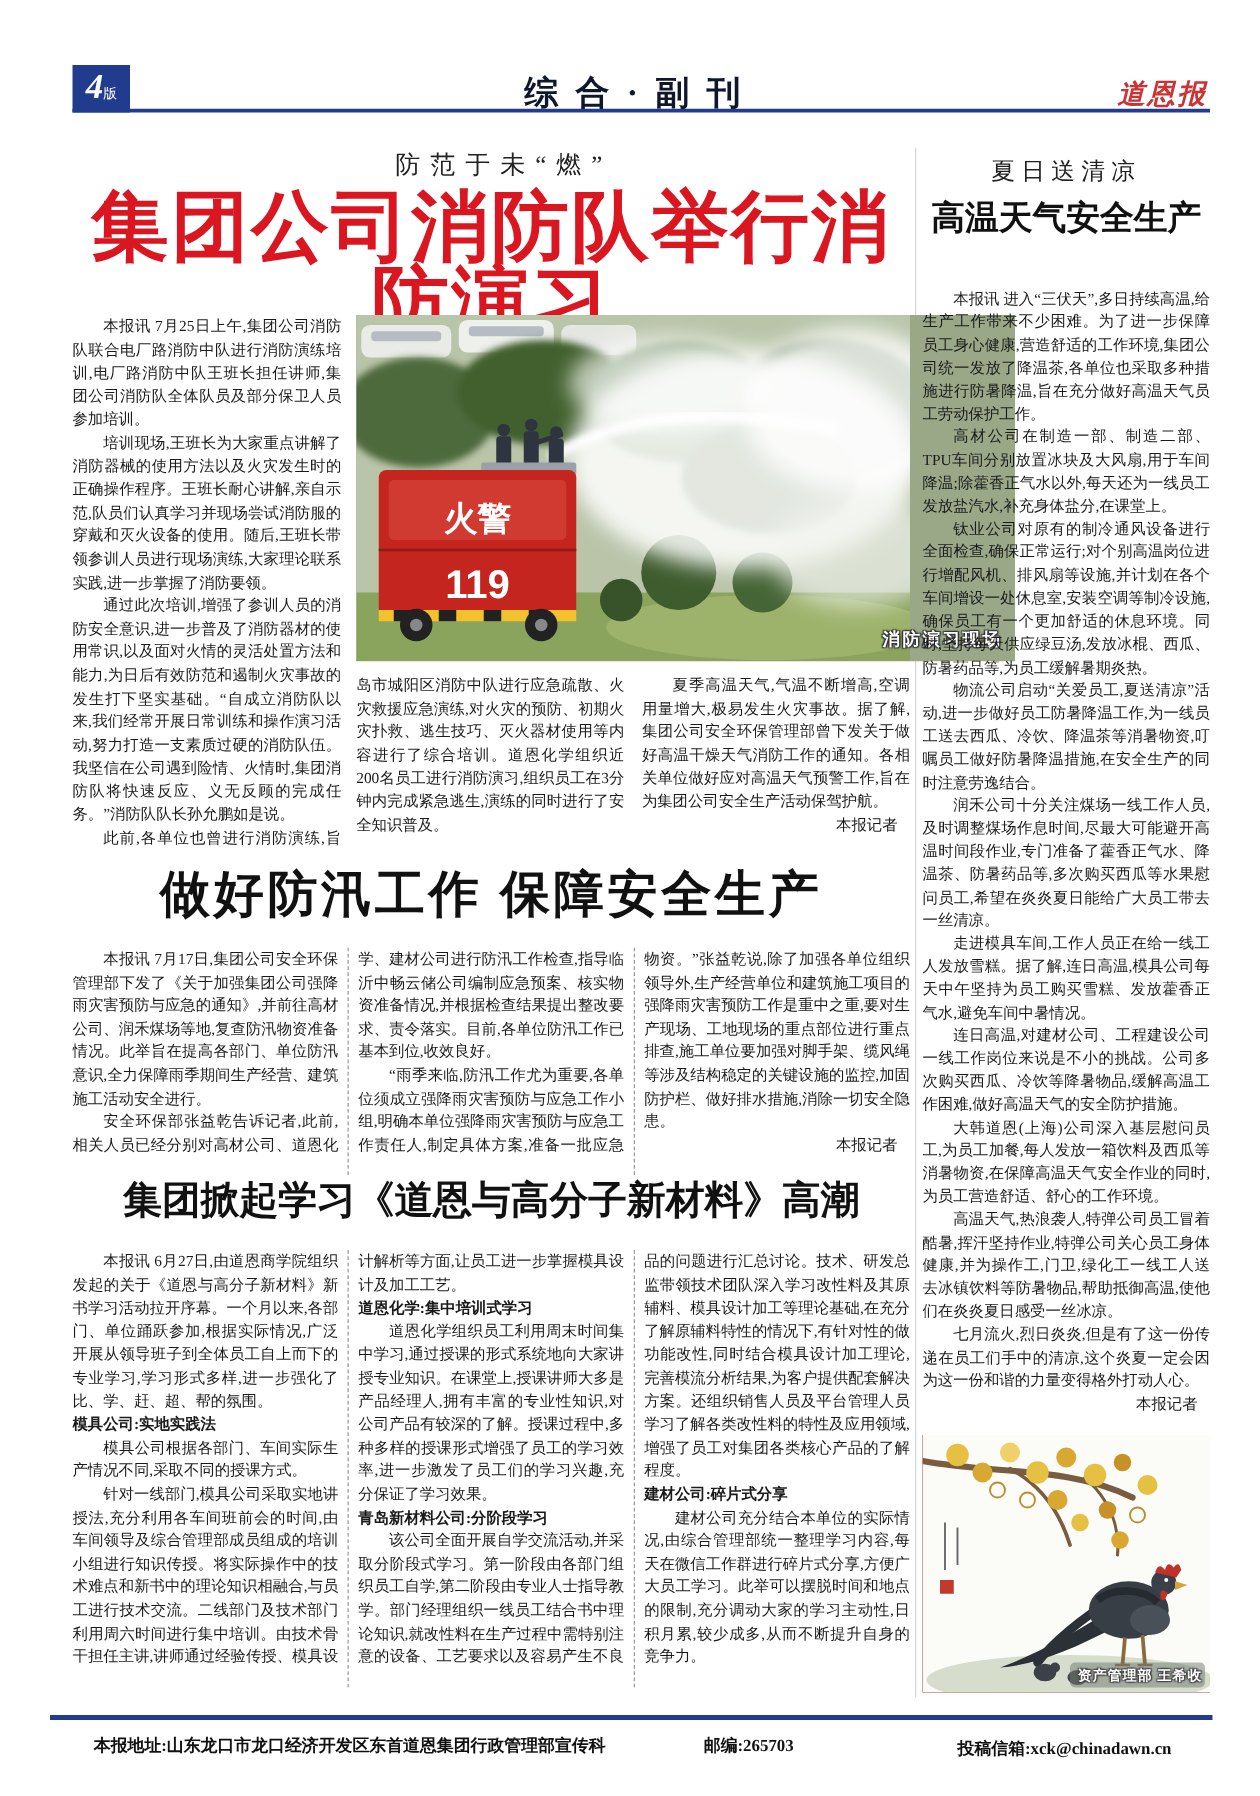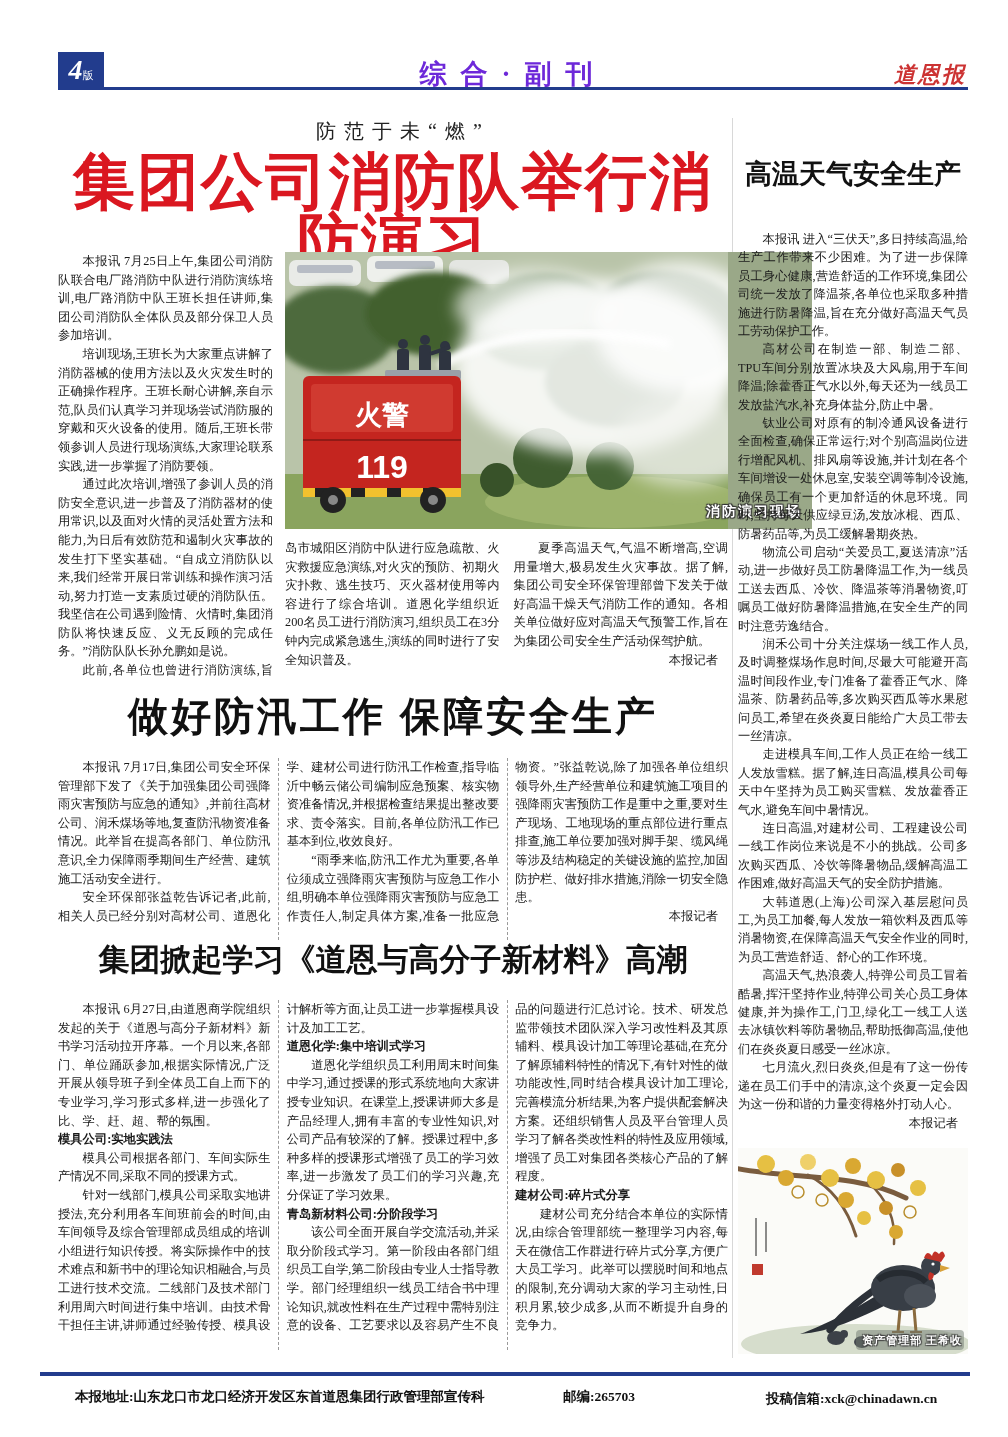--- a/index.html
+++ b/index.html
@@ -12,21 +12,21 @@
   
   .hdr { position:absolute; left:58px; top:52px; width:910px; height:38px; }
   .page-badge {
     position:absolute; left:0; top:0; width:46px; height:38px;
     background:#223c8d; color:#fff; text-align:center; line-height:36px;
   }
   .page-badge .num { font-size:28px; font-style:italic; font-weight:bold; font-family:"Liberation Serif",serif; }
   .page-badge .suf { font-size:11px; }
   .section-title {
     position:absolute; left:0; right:0; top:4px; text-align:center;
-    font-size:27px; letter-spacing:14px; font-weight:bold; color:#6d28d9;
+    font-size:27px; letter-spacing:14px; font-weight:bold; color:#0f172a;
     font-family:"Liberation Serif","DejaVu Serif",serif;
   }
   .masthead {
     position:absolute; right:2px; top:8px; font-size:22px; font-weight:bold;
     color:#cc3333; font-style:italic; letter-spacing:2px;
   }
   .hdr-rule { position:absolute; left:58px; top:87px; width:910px; height:3px; background:#223c8d; }
   .col-divider { position:absolute; left:732px; top:118px; width:1px; height:1240px; background:#d8d8d8; }
 
   
@@ -213,24 +213,25 @@
     <p>针对一线部门,模具公司采取实地讲授法,充分利用各车间班前会的时间,由车间领导及综合管理部成员组成的培训小组进行知识传授。将实际操作中的技术难点和新书中的理论知识相融合,与员工进行技术交流。二线部门及技术部门利用周六时间进行集中培训。由技术骨干担任主讲,讲师通过经验传授、模具设计解析等方面,让员工进一步掌握模具设计及加工工艺。</p>
     <p class="subhead">道恩化学:集中培训式学习</p>
     <p>道恩化学组织员工利用周末时间集中学习,通过授课的形式系统地向大家讲授专业知识。在课堂上,授课讲师大多是产品经理人,拥有丰富的专业性知识,对公司产品有较深的了解。授课过程中,多种多样的授课形式增强了员工的学习效率,进一步激发了员工们的学习兴趣,充分保证了学习效果。</p>
     <p class="subhead">青岛新材料公司:分阶段学习</p>
     <p>该公司全面开展自学交流活动,并采取分阶段式学习。第一阶段由各部门组织员工自学,第二阶段由专业人士指导教学。部门经理组织一线员工结合书中理论知识,就改性料在生产过程中需特别注意的设备、工艺要求以及容易产生不良品的问题进行汇总讨论。技术、研发总监带领技术团队深入学习改性料及其原辅料、模具设计加工等理论基础,在充分了解原辅料特性的情况下,有针对性的做功能改性,同时结合模具设计加工理论,完善模流分析结果,为客户提供配套解决方案。还组织销售人员及平台管理人员学习了解各类改性料的特性及应用领域,增强了员工对集团各类核心产品的了解程度。</p>
     <p class="subhead">建材公司:碎片式分享</p>
     <p>建材公司充分结合本单位的实际情况,由综合管理部统一整理学习内容,每天在微信工作群进行碎片式分享,方便广大员工学习。此举可以摆脱时间和地点的限制,充分调动大家的学习主动性,日积月累,较少成多,从而不断提升自身的竞争力。</p>
 
   </div>
 
+  <div class="heat-kicker">夏日送清凉</div>
   <h2 class="heat-headline">高温天气安全生产</h2>
   <div class="heat-body body-text">
     <p>本报讯 进入“三伏天”,多日持续高温,给生产工作带来不少困难。为了进一步保障员工身心健康,营造舒适的工作环境,集团公司统一发放了降温茶,各单位也采取多种措施进行防暑降温,旨在充分做好高温天气员工劳动保护工作。</p>
-    <p>高材公司在制造一部、制造二部、TPU车间分别放置冰块及大风扇,用于车间降温;除藿香正气水以外,每天还为一线员工发放盐汽水,补充身体盐分,防止中暑。</p>
+    <p>高材公司在制造一部、制造二部、TPU车间分别放置冰块及大风扇,用于车间降温;除藿香正气水以外,每天还为一线员工发放盐汽水,补充身体盐分,在课堂上。</p>
     <p>钛业公司对原有的制冷通风设备进行全面检查,确保正常运行;对个别高温岗位进行增配风机、排风扇等设施,并计划在各个车间增设一处休息室,安装空调等制冷设施,确保员工有一个更加舒适的休息环境。同时,坚持每天供应绿豆汤,发放冰棍、西瓜、防暑药品等,为员工缓解暑期炎热。</p>
     <p>物流公司启动“关爱员工,夏送清凉”活动,进一步做好员工防暑降温工作,为一线员工送去西瓜、冷饮、降温茶等消暑物资,叮嘱员工做好防暑降温措施,在安全生产的同时注意劳逸结合。</p>
     <p>润禾公司十分关注煤场一线工作人员,及时调整煤场作息时间,尽最大可能避开高温时间段作业,专门准备了藿香正气水、降温茶、防暑药品等,多次购买西瓜等水果慰问员工,希望在炎炎夏日能给广大员工带去一丝清凉。</p>
     <p>走进模具车间,工作人员正在给一线工人发放雪糕。据了解,连日高温,模具公司每天中午坚持为员工购买雪糕、发放藿香正气水,避免车间中暑情况。</p>
     <p>连日高温,对建材公司、工程建设公司一线工作岗位来说是不小的挑战。公司多次购买西瓜、冷饮等降暑物品,缓解高温工作困难,做好高温天气的安全防护措施。</p>
     <p>大韩道恩(上海)公司深入基层慰问员工,为员工加餐,每人发放一箱饮料及西瓜等消暑物资,在保障高温天气安全作业的同时,为员工营造舒适、舒心的工作环境。</p>
     <p>高温天气,热浪袭人,特弹公司员工冒着酷暑,挥汗坚持作业,特弹公司关心员工身体健康,并为操作工,门卫,绿化工一线工人送去冰镇饮料等防暑物品,帮助抵御高温,使他们在炎炎夏日感受一丝冰凉。</p>
     <p>七月流火,烈日炎炎,但是有了这一份传递在员工们手中的清凉,这个炎夏一定会因为这一份和谐的力量变得格外打动人心。</p>
     <p class="byline">本报记者</p>
   </div>

